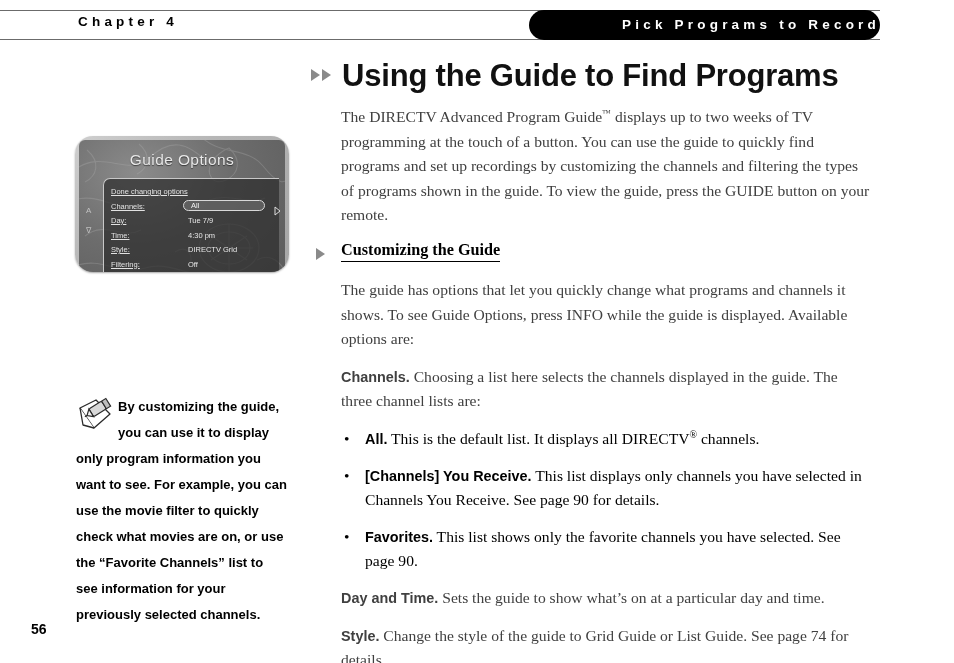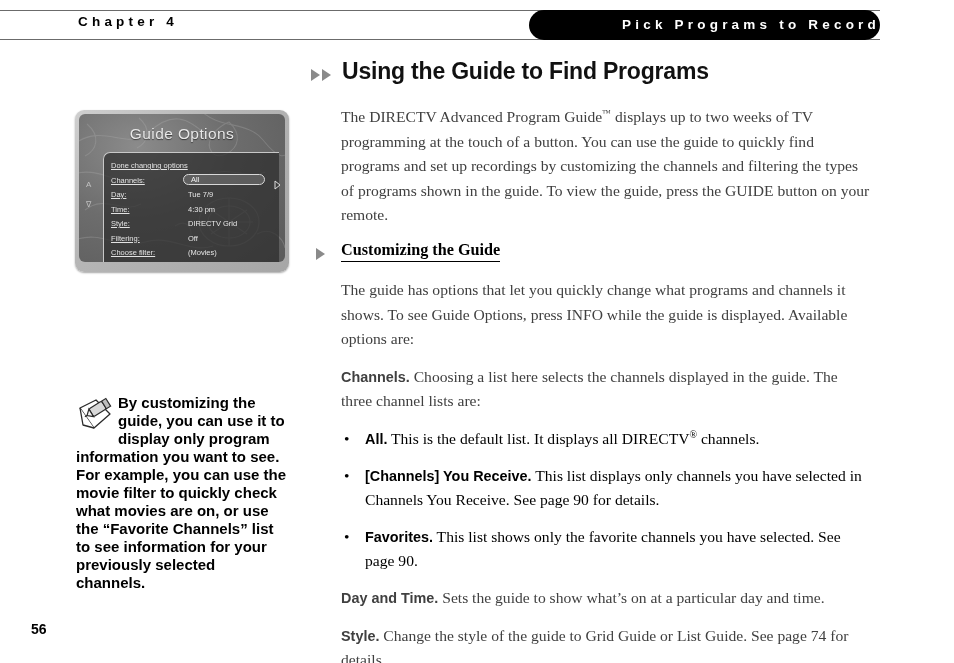--- a/index.html
+++ b/index.html
@@ -88,42 +88,43 @@
     border-left: 9px solid #8a8a8a;
     border-top: 6px solid transparent;
     border-bottom: 6px solid transparent;
   }
   #main-title {
     position: absolute;
     left: 31px;
     top: 0;
     font-family: "Liberation Sans", sans-serif;
     font-weight: bold;
-    font-size: 23px;
+    font-size: 31px;
     letter-spacing: -0.2px;
     color: #111;
     white-space: nowrap;
   }
 
   
   #tv-figure {
     position: absolute;
     left: 75px;
     top: 110px;
     width: 214px;
     height: 162px;
   }
   #tv-bezel {
     position: absolute;
     inset: 0;
-    border-radius: 9px;
+    border-radius: 18px;
     background:
       linear-gradient(135deg,#cfcfcf 0%,#b6b6b6 40%,#a6a6a6 100%);
     box-shadow: 0 1px 2px rgba(0,0,0,.35);
     overflow: hidden;
+    margin-top: 26px;
   }
   #tv-screen {
     position: absolute;
     left: 4px; top: 4px;
     width: 206px; height: 148px;
     border-radius: 6px;
     overflow: hidden;
     background:
       radial-gradient(ellipse at 28% 22%, #8b8b8b 0%, #6d6d6d 45%, #5a5a5a 100%);
   }
@@ -216,22 +217,22 @@
   }
 
   
   #side-note {
     position: absolute;
     left: 76px;
     top: 394px;
     width: 212px;
     font-family: "Liberation Sans", sans-serif;
     font-weight: bold;
-    font-size: 15px;
-    line-height: 18px;
+    font-size: 13px;
+    line-height: 26px;
     color: #000;
   }
   #note-icon {
     float: left;
     width: 40px;
     height: 42px;
     shape-outside: inset(0);
     margin-right: 2px;
   }
   #side-note .note-text { }

